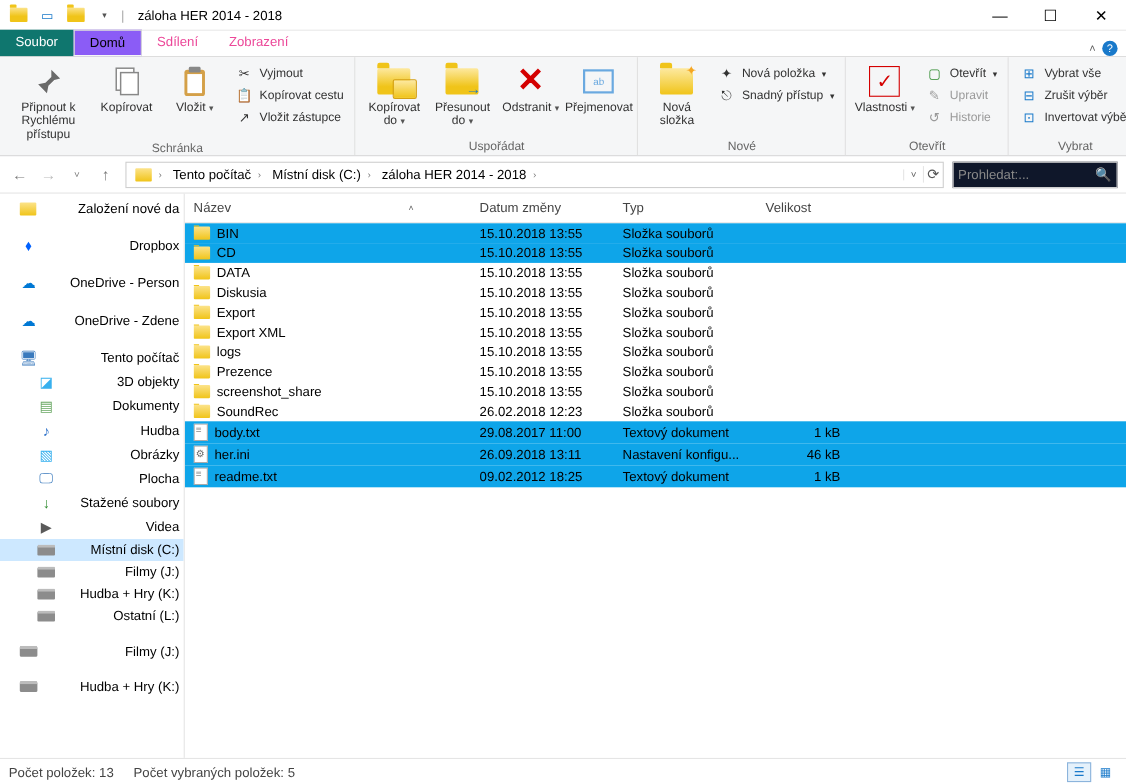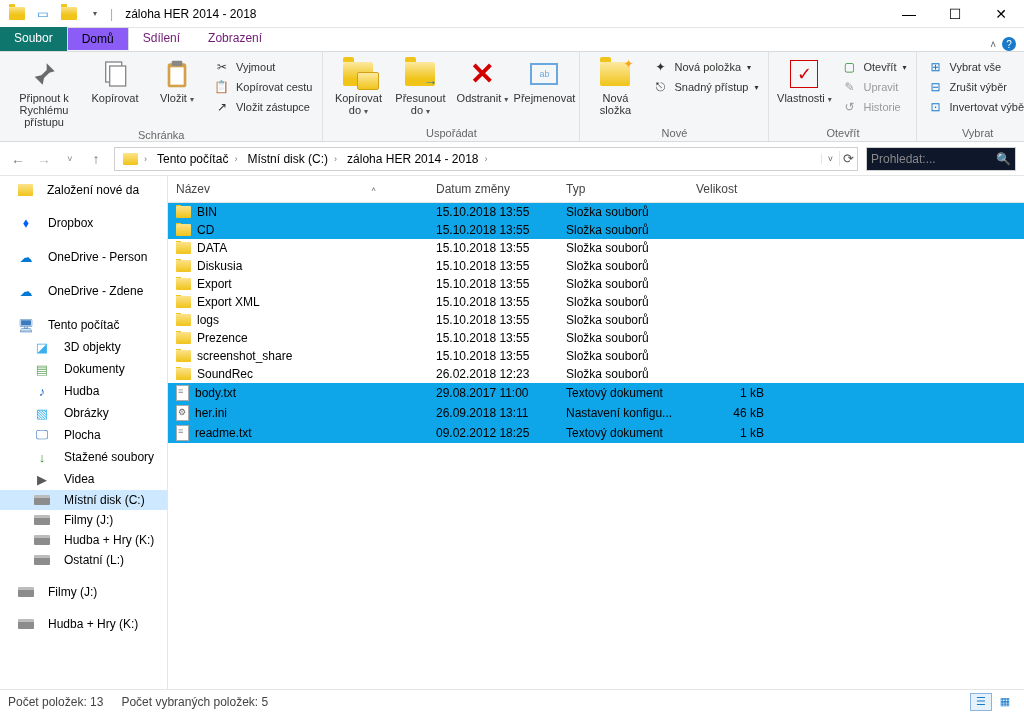--- a/index.html
+++ b/index.html
@@ -11,21 +11,21 @@
 .qat-icon { width: 22px; height: 22px; display: flex; align-items: center; justify-content: center; }
 .folder-icon-small { width: 16px; height: 13px; background: linear-gradient(#fce38a,#f0c419 60%); border-radius: 1px; position: relative; }
 .folder-icon-small::before { content:""; position:absolute; top:-3px; left:0; width:6px; height:3px; background:#f0c419; border-radius:1px 1px 0 0;}
 .title-text { margin-left: 6px; font-size: 12px; color:#000;}
 .title-controls { margin-left: auto; display: flex; }
 .title-btn { width: 46px; height: 28px; display:flex; align-items:center; justify-content:center; font-size:14px; color:#000;}
 
 
 .tabrow { height: 24px; display:flex; background:#fff; border-bottom:1px solid #dadada; align-items:flex-end;}
 .tab-file { background:#0f766e; color:#fff; padding:4px 14px; height:24px; font-size:12px;}
-.tab { padding:4px 14px; font-size:12px; color:#701a75; height:24px; }
+.tab { padding:4px 14px; font-size:12px; color:#ec4899; height:24px; }
 .tab.active { border:1px solid #dadada; border-bottom:1px solid #f5f6f7; background:#8b5cf6; color:#000;}
 .tabrow-right { margin-left:auto; display:flex; align-items:center; padding-right:8px; gap:6px;}
 .chev-up { color:#5a5a5a; font-size:10px;}
 .help-icon { width:14px; height:14px; border-radius:50%; background:#1979ca; color:#fff; display:flex; align-items:center; justify-content:center; font-size:10px;}
 
 
 .ribbon { height: 90px; background:#f5f6f7; border-bottom:1px solid #dadada; display:flex; }
 .group { border-right:1px solid #e1e1e1; padding:2px 6px 0 6px; display:flex; flex-direction:column; }
 .group-content { flex:1; display:flex; align-items:flex-start; gap:4px; padding-top:2px;}
 .group-label { text-align:center; font-size:11px; color:#666; padding:1px 0 2px 0;}
@@ -60,21 +60,21 @@
 .addressbar .sep { color:#777; font-size:9px; padding:0 2px;}
 .addressbar .tail { flex:1;}
 .addressbar .drop { width:18px; text-align:center; color:#555; font-size:9px; border-left:1px solid #e5e5e5;}
 .refresh { width:18px; text-align:center; color:#555; font-size:13px; border-left:1px solid #e5e5e5;}
 .searchbox { width:150px; height:24px; border:1px solid #cfcfcf; display:flex; align-items:center; padding:0 4px; color:#888; background:#0f172a;}
 .searchbox .mag { margin-left:auto; color:#888;}
 
 
 .main { display:flex; height: calc(713px - 28px - 24px - 90px - 34px - 24px); }
 .tree { width:168px; border-right:1px solid #e5e5e5; overflow:hidden; padding-top:4px;}
-.tree-item { display:flex; align-items:center; gap:14px; padding:3px 4px 3px 18px; font-size:12px; color:#000; white-space:nowrap;}
+.tree-item { display:flex; align-items:center; gap:14px; padding:3px 4px 3px 18px; font-size:12px; color:#000; white-space:nowrap;justify-content:space-between;}
 .tree-item.indent { padding-left:34px;}
 .tree-item.sel { background:#cde8ff;}
 .tree-gap { height:12px;}
 .ticon { width:16px; height:16px; display:flex; align-items:center; justify-content:center; font-size:13px;}
 .ticon.folder { background:linear-gradient(#fce38a,#f0c419); width:15px; height:12px; border-radius:1px;}
 .ticon.drive { width:16px; height:10px; background:#8c8c8c; border-radius:1px; border-top:3px solid #bcbcbc;}
 .ticon.pc { color:#3a7abd;}
 .ticon.dropbox { color:#0061fe;}
 .ticon.onedrive { color:#0078d4;}
 

